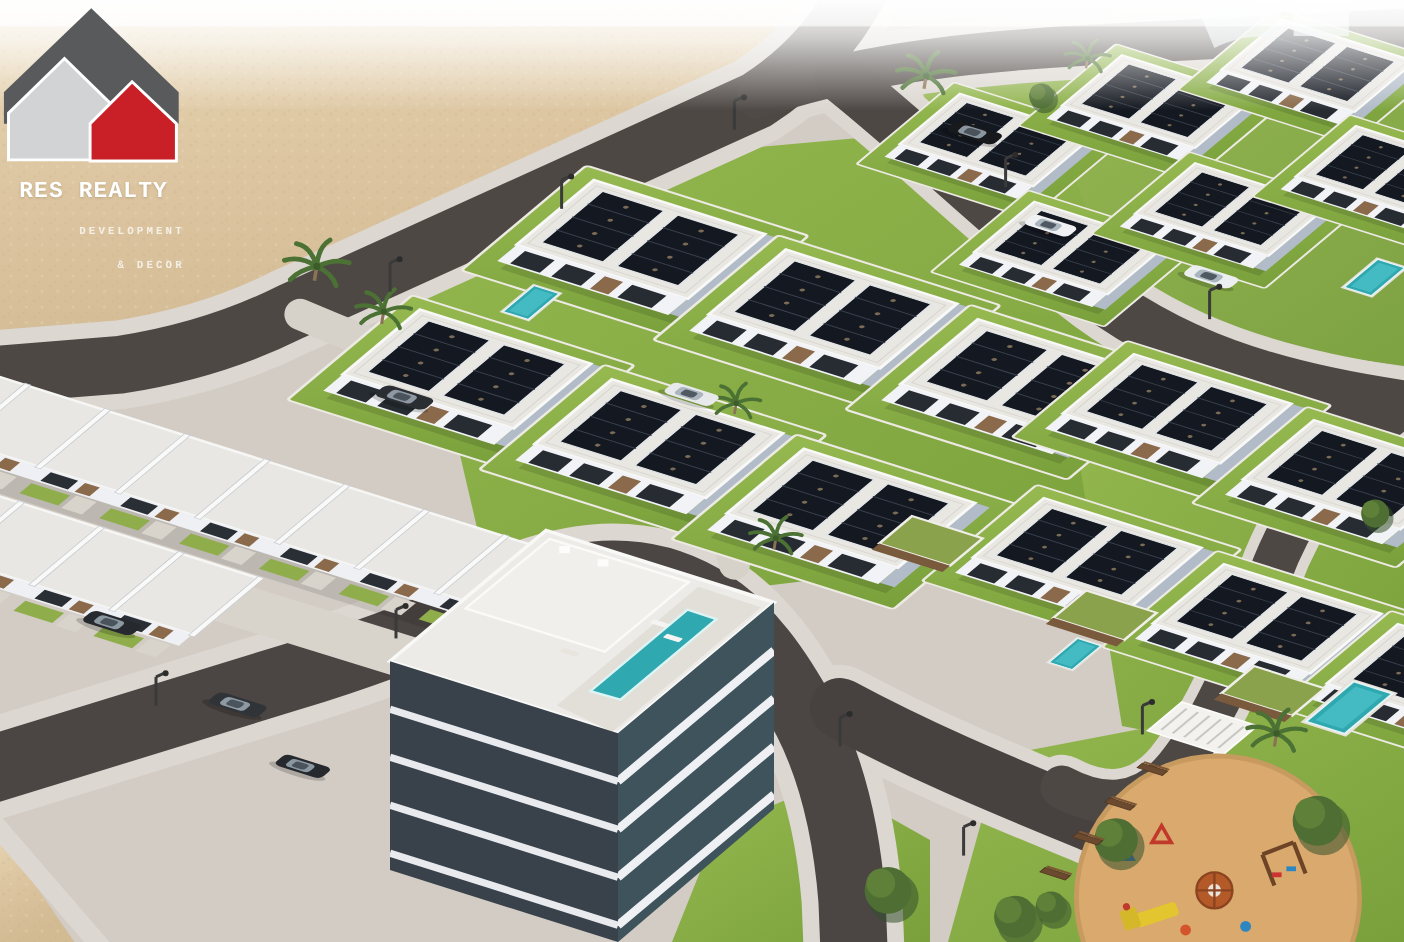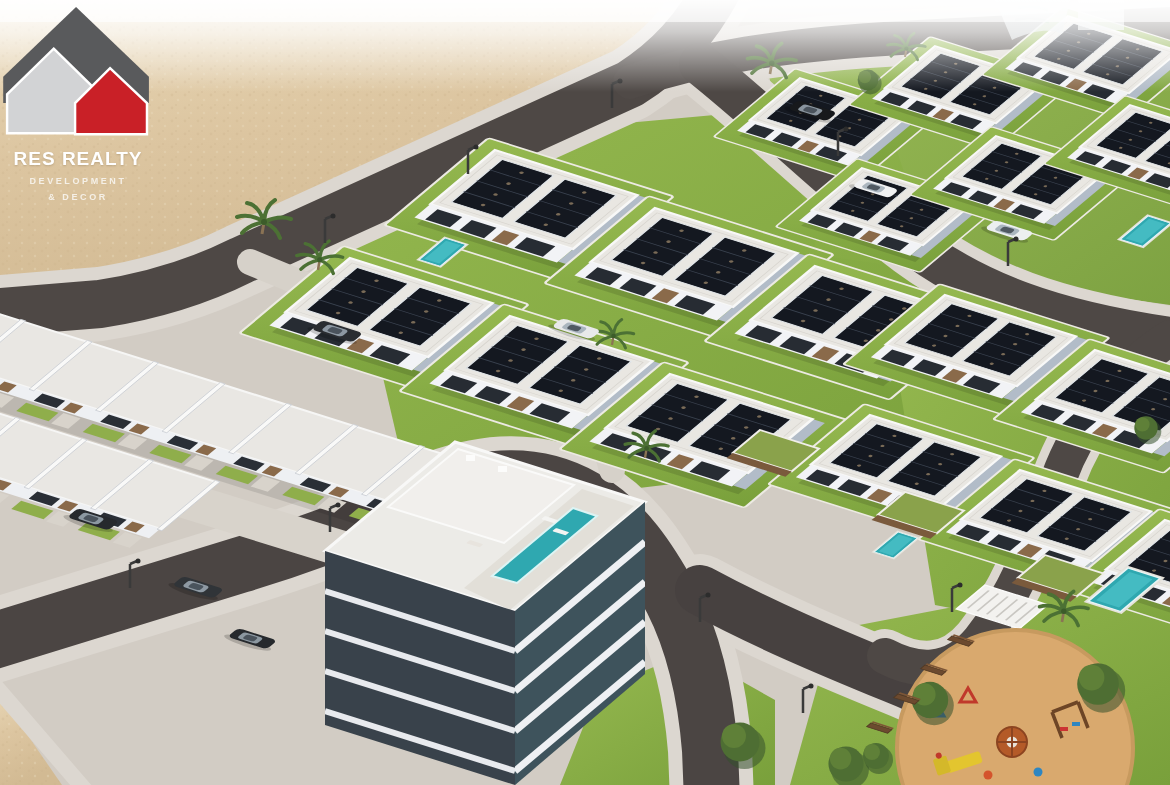--- a/index.html
+++ b/index.html
@@ -1,30 +1,30 @@
 <!DOCTYPE html>
 <html><head>
 <meta charset="utf-8">
 <style>
   html,body{margin:0;padding:0;background:#222;}
   .stage{
     position:relative;width:1170px;height:785px;overflow:hidden;
-    background:#d6bf9b;font-family:Liberation Sans, sans-serif;
+    background:#d6bf9b;font-family:Liberation Mono, monospace;
   }
   .stage svg.scene{position:absolute;left:0;top:0;}
   
   .logo{position:absolute;left:2px;top:4px;width:152px;z-index:50;text-align:center;}
   .logo-houses{display:block;margin:0 auto;width:150px;height:136px;}
   .logo-title{
     color:#fff;font-size:19px;font-weight:bold;letter-spacing:1px;
     margin-top:8px;text-shadow:0 1px 2px rgba(90,70,40,.25);white-space:nowrap;
   }
   .logo-sub{
     color:#faf8f4;font-size:9px;font-weight:bold;letter-spacing:2.6px;
-    opacity:.85;margin-top:6px;white-space:nowrap;
+    opacity:.85;margin-top:18px;white-space:nowrap;text-align:right;
   }
 </style>
 </head>
 <body>
 
 <div class="stage">
 
 <svg class="scene" width="1170" height="785" viewBox="0 0 1170 785">
   <defs>
     <linearGradient id="sandG" x1="0" y1="0" x2="0.3" y2="1">

